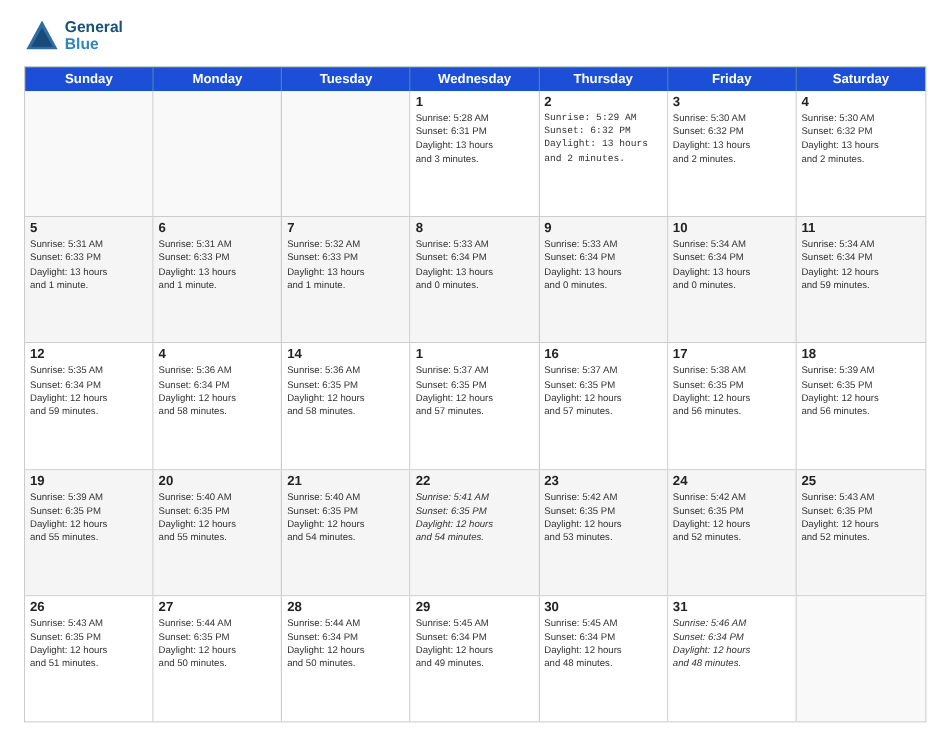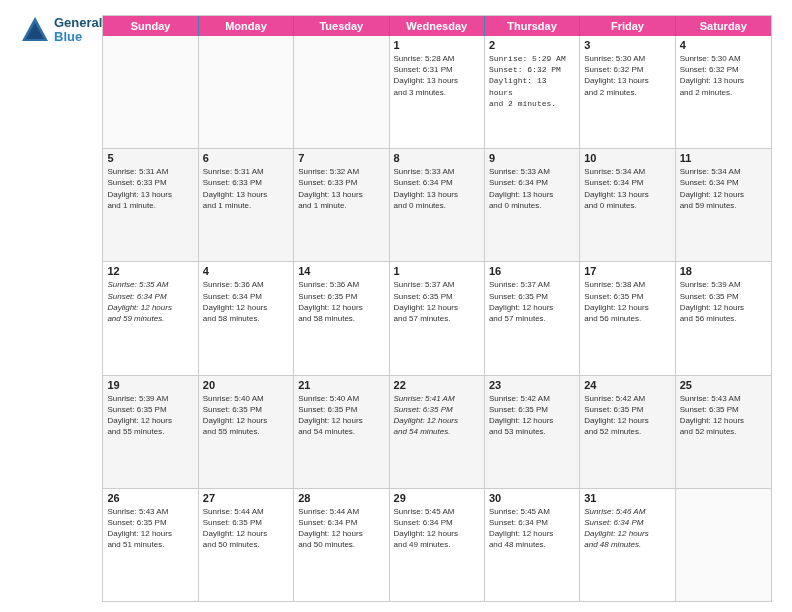--- a/index.html
+++ b/index.html
@@ -8,20 +8,21 @@
       height: 612px;
       font-family: Arial, sans-serif;
       background: #fff;
       overflow: hidden;
     }
     .page {
       width: 792px;
       height: 612px;
       padding: 15px 20px 10px 20px;
       display: flex;
+      flex-direction: column;
     }
     .header {
       display: flex;
       justify-content: space-between;
       align-items: flex-start;
       margin-bottom: 10px;
     }
     .logo {
       display: flex;
       align-items: center;
@@ -46,21 +47,21 @@
     }
     .calendar {
       flex: 1;
       display: flex;
       flex-direction: column;
       border: 1px solid #ccc;
     }
     .day-headers {
       display: grid;
       grid-template-columns: repeat(7, 1fr);
-      background: #ec4899;
+      background: #1d4ed8;
     }
     .day-header {
       color: white;
       font-size: 11px;
       font-weight: bold;
       text-align: center;
       padding: 4px 2px;
       border-right: 1px solid #4a80b0;
     }
     .day-header:last-child { border-right: none; }
@@ -212,21 +213,21 @@
             <div class="day-num">11</div>
             <div class="day-info" style="white-space: pre-line;">Sunrise: 5:34 AM
 Sunset: 6:34 PM
 Daylight: 12 hours
 and 59 minutes.</div>
           </div>
         </div>
         <div class="calendar-row">
           <div class="day-cell">
             <div class="day-num">12</div>
-            <div class="day-info" style="white-space: pre-line; font-style: italic;">Sunrise: 5:35 AM
+            <div class="day-info" style="white-space: pre-line;">Sunrise: 5:35 AM
 Sunset: 6:34 PM
 Daylight: 12 hours
 and 59 minutes.</div>
           </div>
           <div class="day-cell">
             <div class="day-num">4</div>
             <div class="day-info" style="white-space: pre-line;">Sunrise: 5:36 AM
 Sunset: 6:34 PM
 Daylight: 12 hours
 and 58 minutes.</div>

